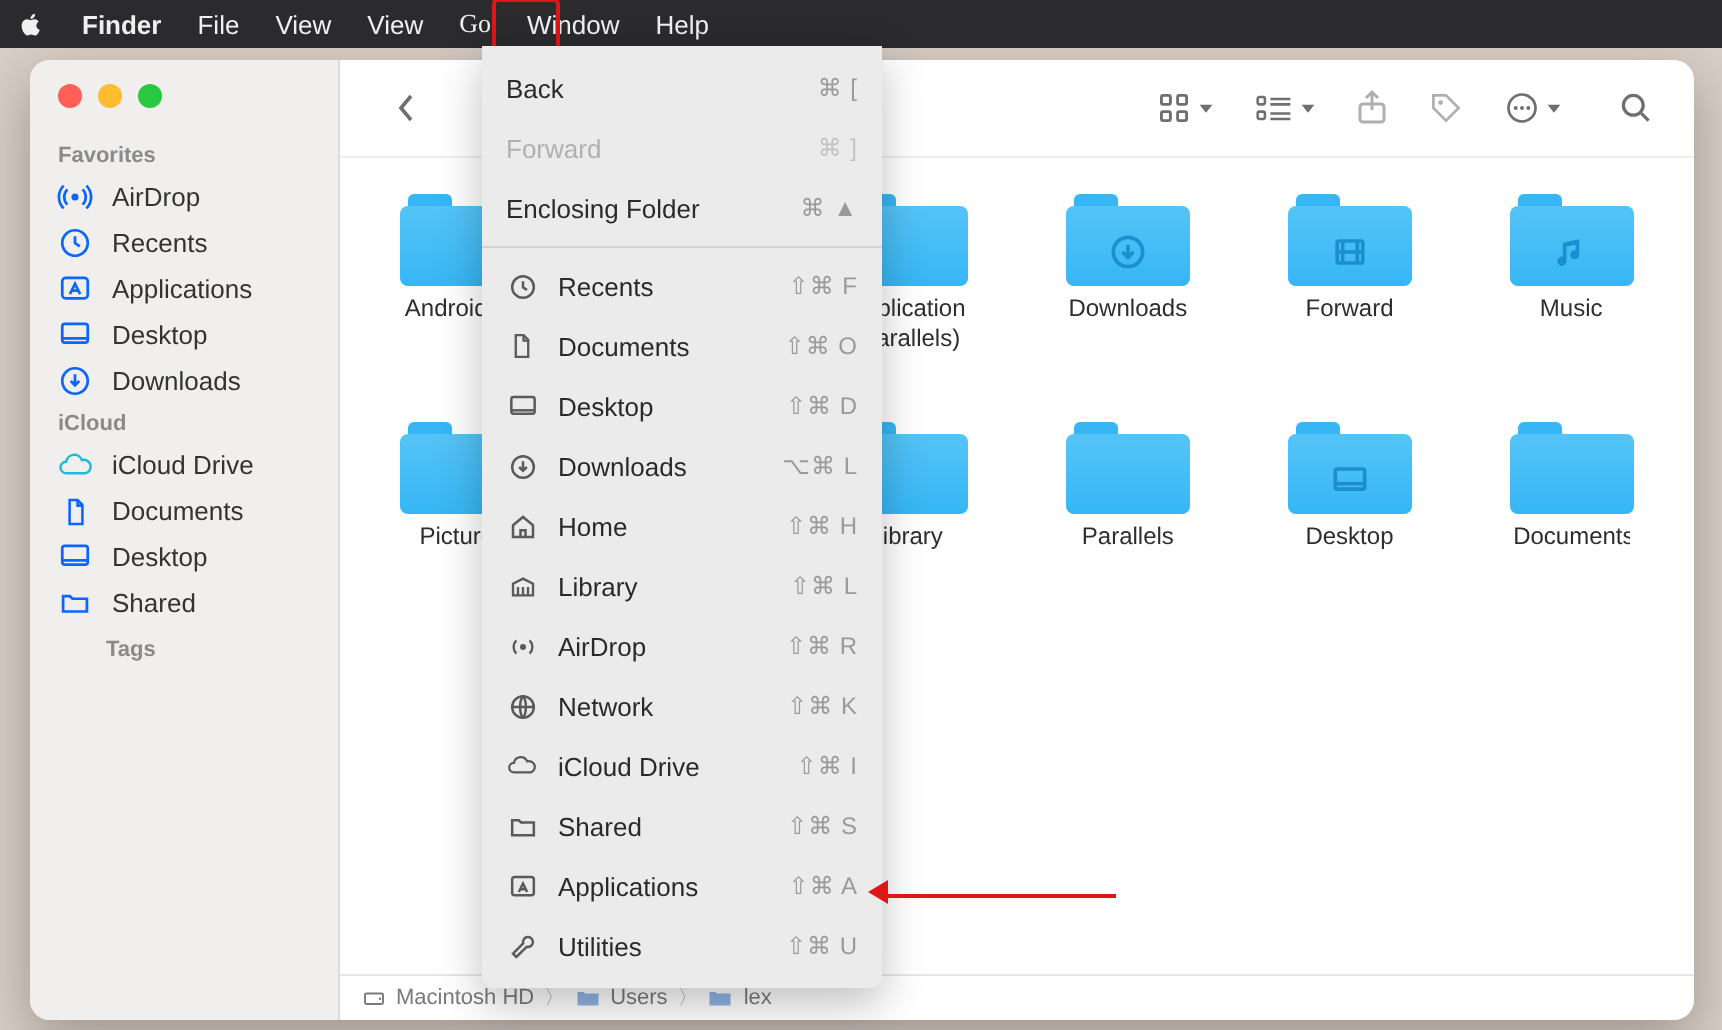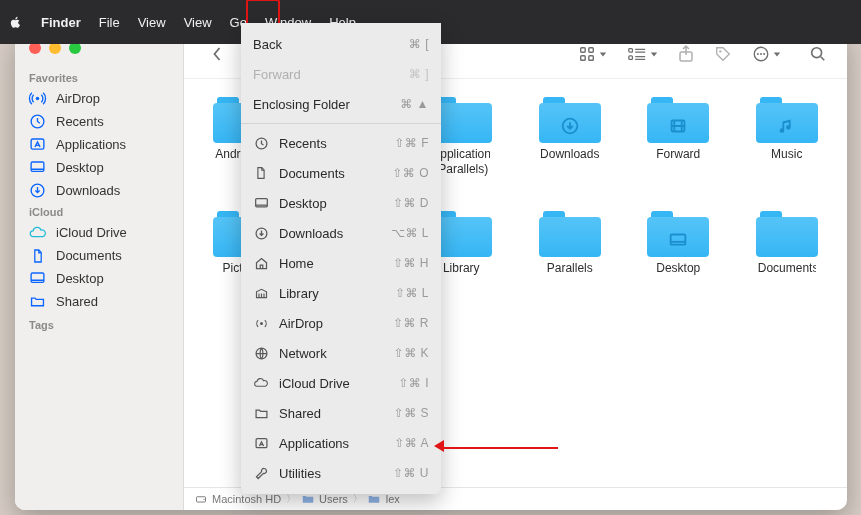--- a/index.html
+++ b/index.html
@@ -21,38 +21,38 @@
     --window-bg:#ffffff;
     --label:#3b3b3b;
     --red-annot:#e01515;
     --footer-text:#7a7a7a;
     --footer-icon:#7a7a7a;
     --tag-circle:#b8b8b8;
   }
   html,body{margin:0;padding:0;width:861px;height:515px;font-family:-apple-system,"Helvetica Neue",Helvetica,Arial,sans-serif;overflow:hidden;}
   body{background:#d8cec6;font-size:13px;color:var(--label);}
   
-  .menubar{position:absolute;top:0;left:0;right:0;height:24px;background:var(--menubar-bg);color:var(--menubar-fg);display:flex;align-items:center;padding:10px 8px;z-index:50;}
+  .menubar{position:absolute;top:0;left:0;right:0;height:24px;background:var(--menubar-bg);color:var(--menubar-fg);display:flex;align-items:center;padding:0 8px;z-index:50;}
   .menubar .apple{width:14px;height:14px;margin-right:10px;display:flex;align-items:center;justify-content:center;}
   .menubar .mb-item{padding:0 9px;height:24px;display:flex;align-items:center;font-size:13px;}
   .menubar .mb-item.appname{font-weight:600;}
-  .menubar .mb-item.open{background:transparent;}
+  .menubar .mb-item.open{background:transparent;font-family:Liberation Serif, serif;}
   .go-redbox{position:absolute;top:-1px;left:246px;width:30px;height:24px;border:2px solid var(--red-annot);border-radius:3px;z-index:60;pointer-events:none;}
   
   .window{position:absolute;top:30px;left:15px;width:832px;height:480px;border-radius:10px;background:var(--window-bg);box-shadow:0 10px 28px rgba(0,0,0,.28);display:flex;overflow:hidden;}
   
-  .sidebar{width:169px;background:var(--sidebar-bg);border-right:1px solid #dcdcdc;padding-top:10px;box-sizing:border-box;}
+  .sidebar{width:155px;background:var(--sidebar-bg);border-right:1px solid #dcdcdc;padding-top:10px;box-sizing:border-box;}
   .traffic{display:flex;gap:8px;padding:2px 0 14px 14px;}
   .traffic span{width:12px;height:12px;border-radius:50%;}
   .tl-red{background:#ff5f57;} .tl-yellow{background:#febc2e;} .tl-green{background:#28c840;}
   .sb-heading{font-size:11px;color:var(--sidebar-heading);font-weight:600;padding:4px 14px 3px;}
   .sb-item{display:flex;align-items:center;gap:10px;padding:3px 14px;color:#333;}
   .sb-item .ic{width:17px;height:17px;display:flex;align-items:center;justify-content:center;color:var(--accent);}
   .sb-item.icloud-item .ic{color:#1fbad6;}
-  .sb-tags{display:flex;align-items:center;gap:10px;padding:6px 14px 3px;color:var(--sidebar-heading);font-size:11px;font-weight:600;}
+  .sb-tags{display:flex;align-items:center;gap:10px;padding:6px 14px 3px;color:var(--sidebar-heading);font-size:11px;font-weight:600;margin-left:24px;}
   
   .main{flex:1;display:flex;flex-direction:column;position:relative;}
   .toolbar{height:48px;display:flex;align-items:center;padding:0 12px;gap:4px;border-bottom:1px solid #eee;}
   .toolbar .nav{display:flex;gap:18px;color:var(--toolbar-icon);padding-left:8px;}
   .toolbar .spacer{flex:1;}
   .toolbar .tool{color:var(--toolbar-icon);display:flex;align-items:center;gap:3px;padding:0 8px;}
   .toolbar svg{display:block;}
   .content{flex:1;display:grid;grid-template-columns:repeat(6,1fr);grid-auto-rows:110px;gap:4px 4px;padding:12px 8px 0;align-content:start;overflow:hidden;}
   .cell{display:flex;flex-direction:column;align-items:center;gap:4px;}
   .folder{width:62px;height:46px;position:relative;margin-top:6px;}

